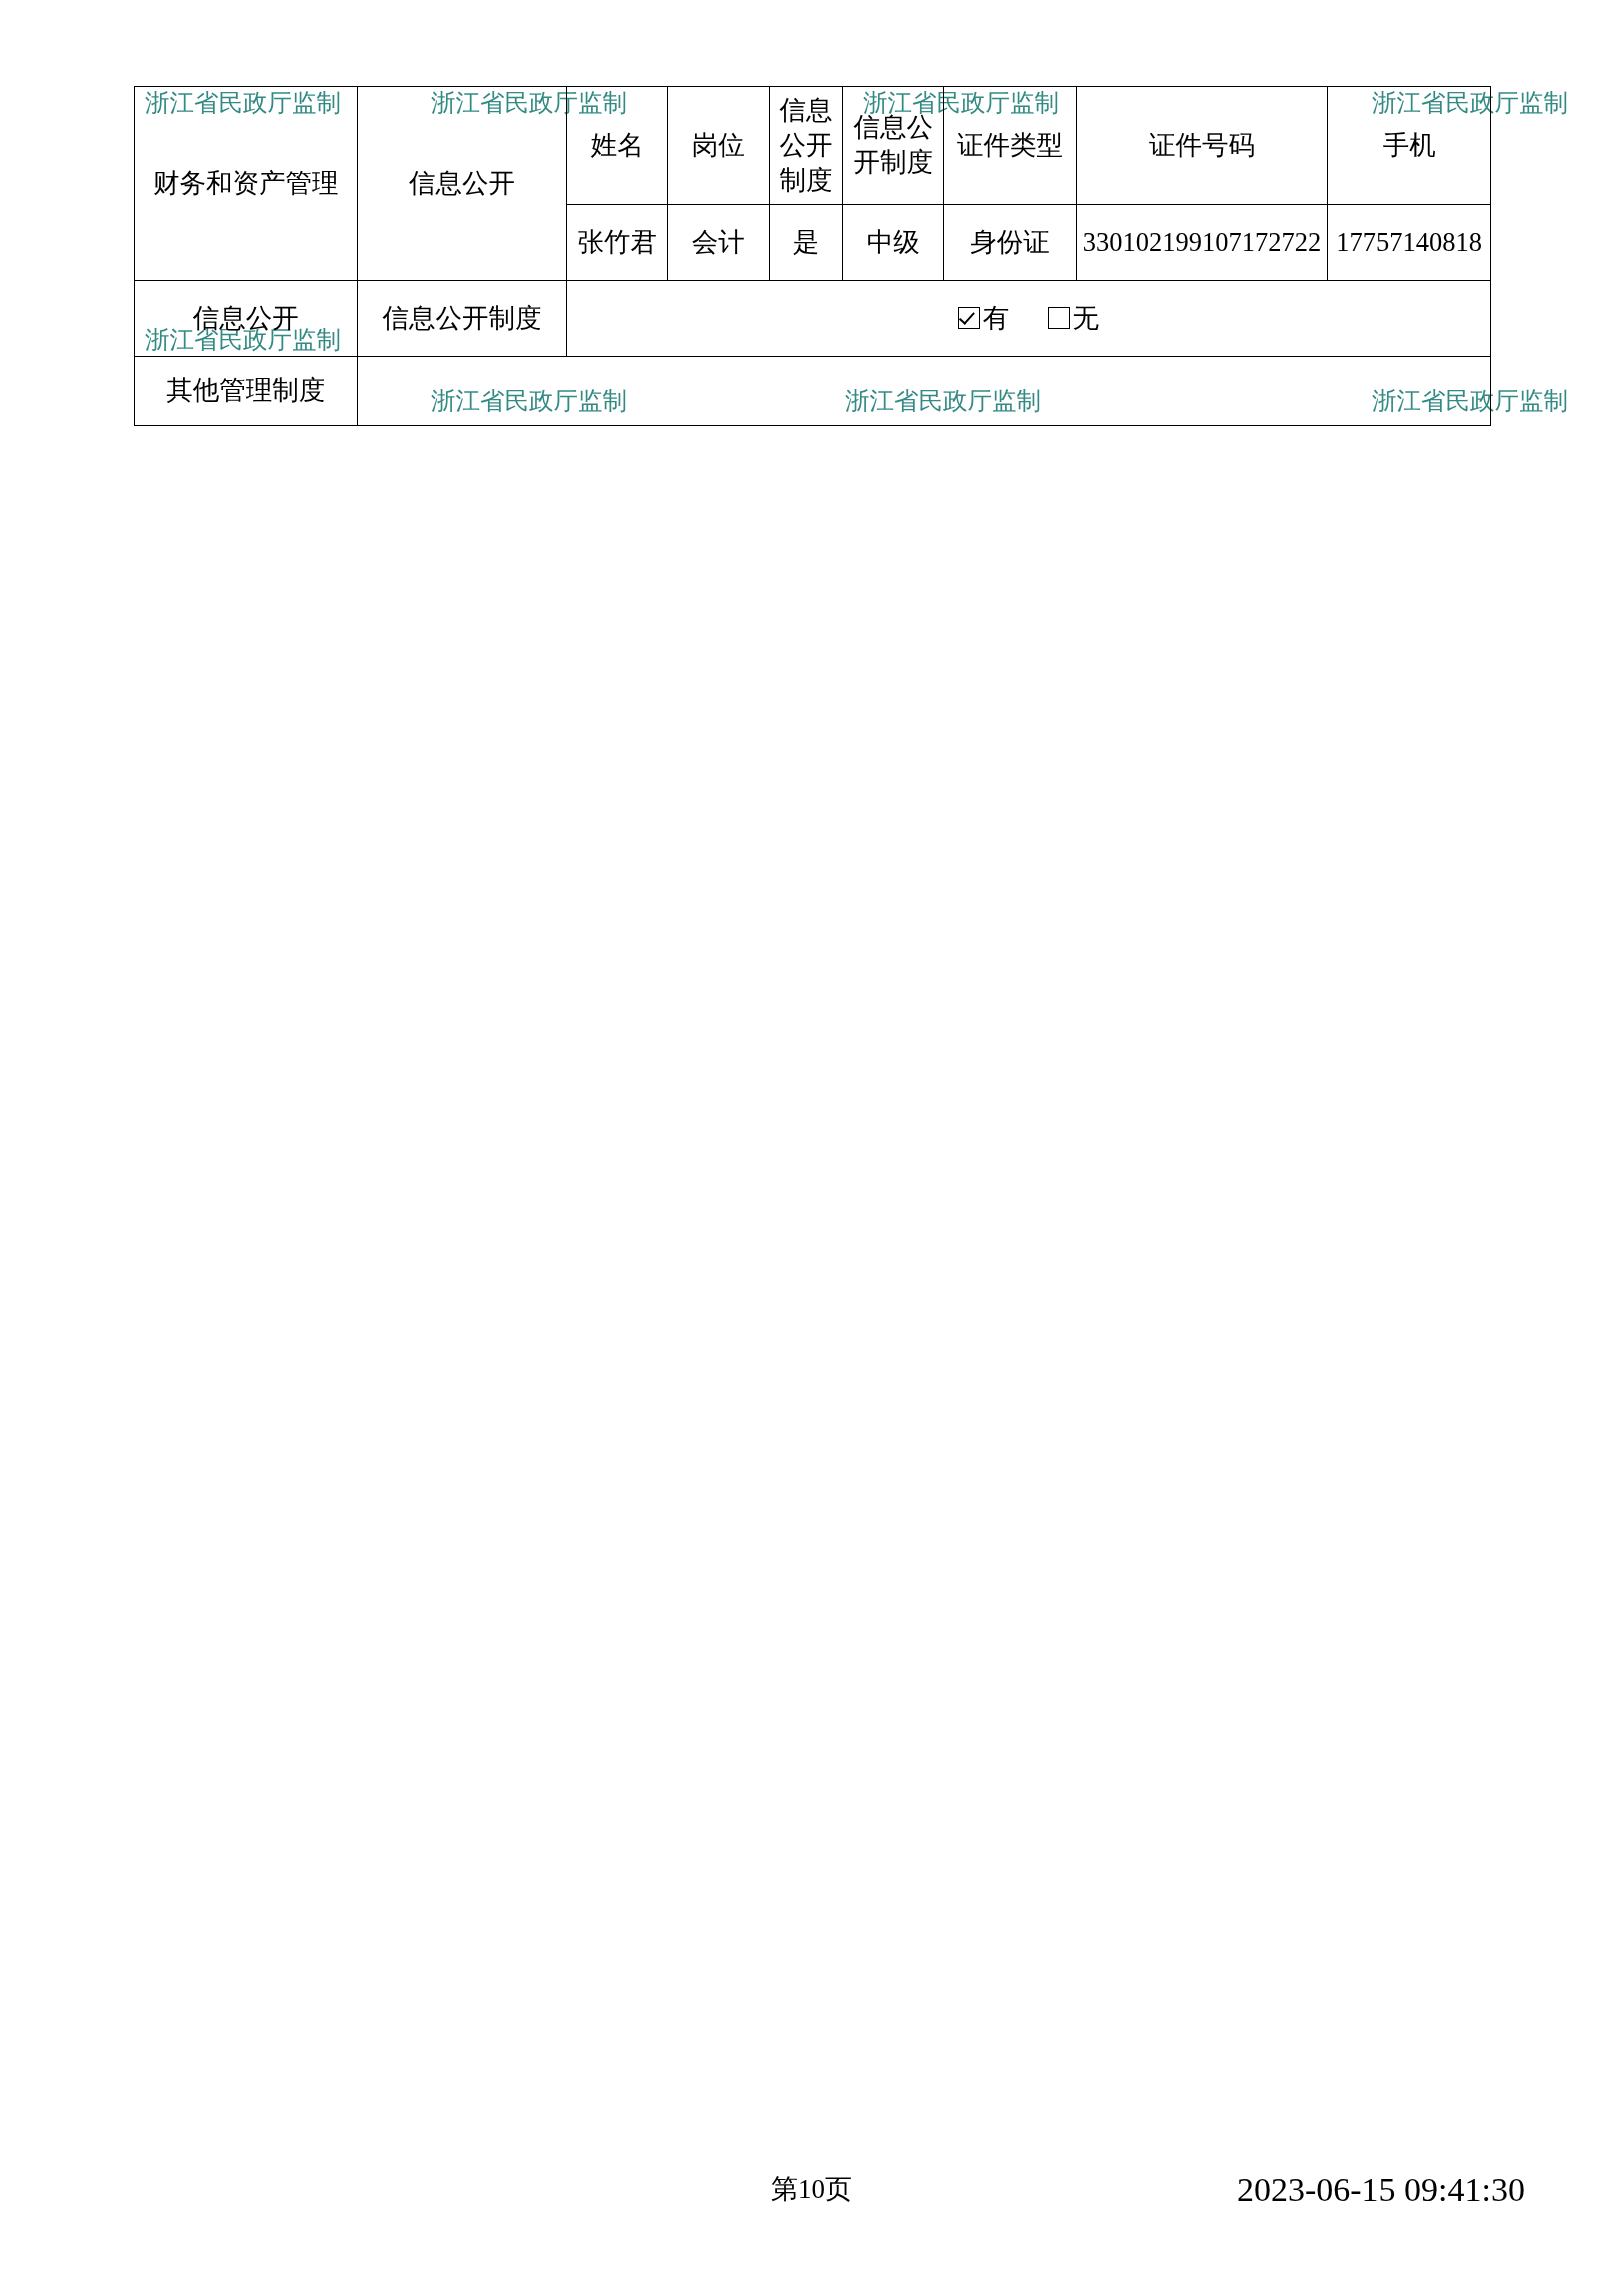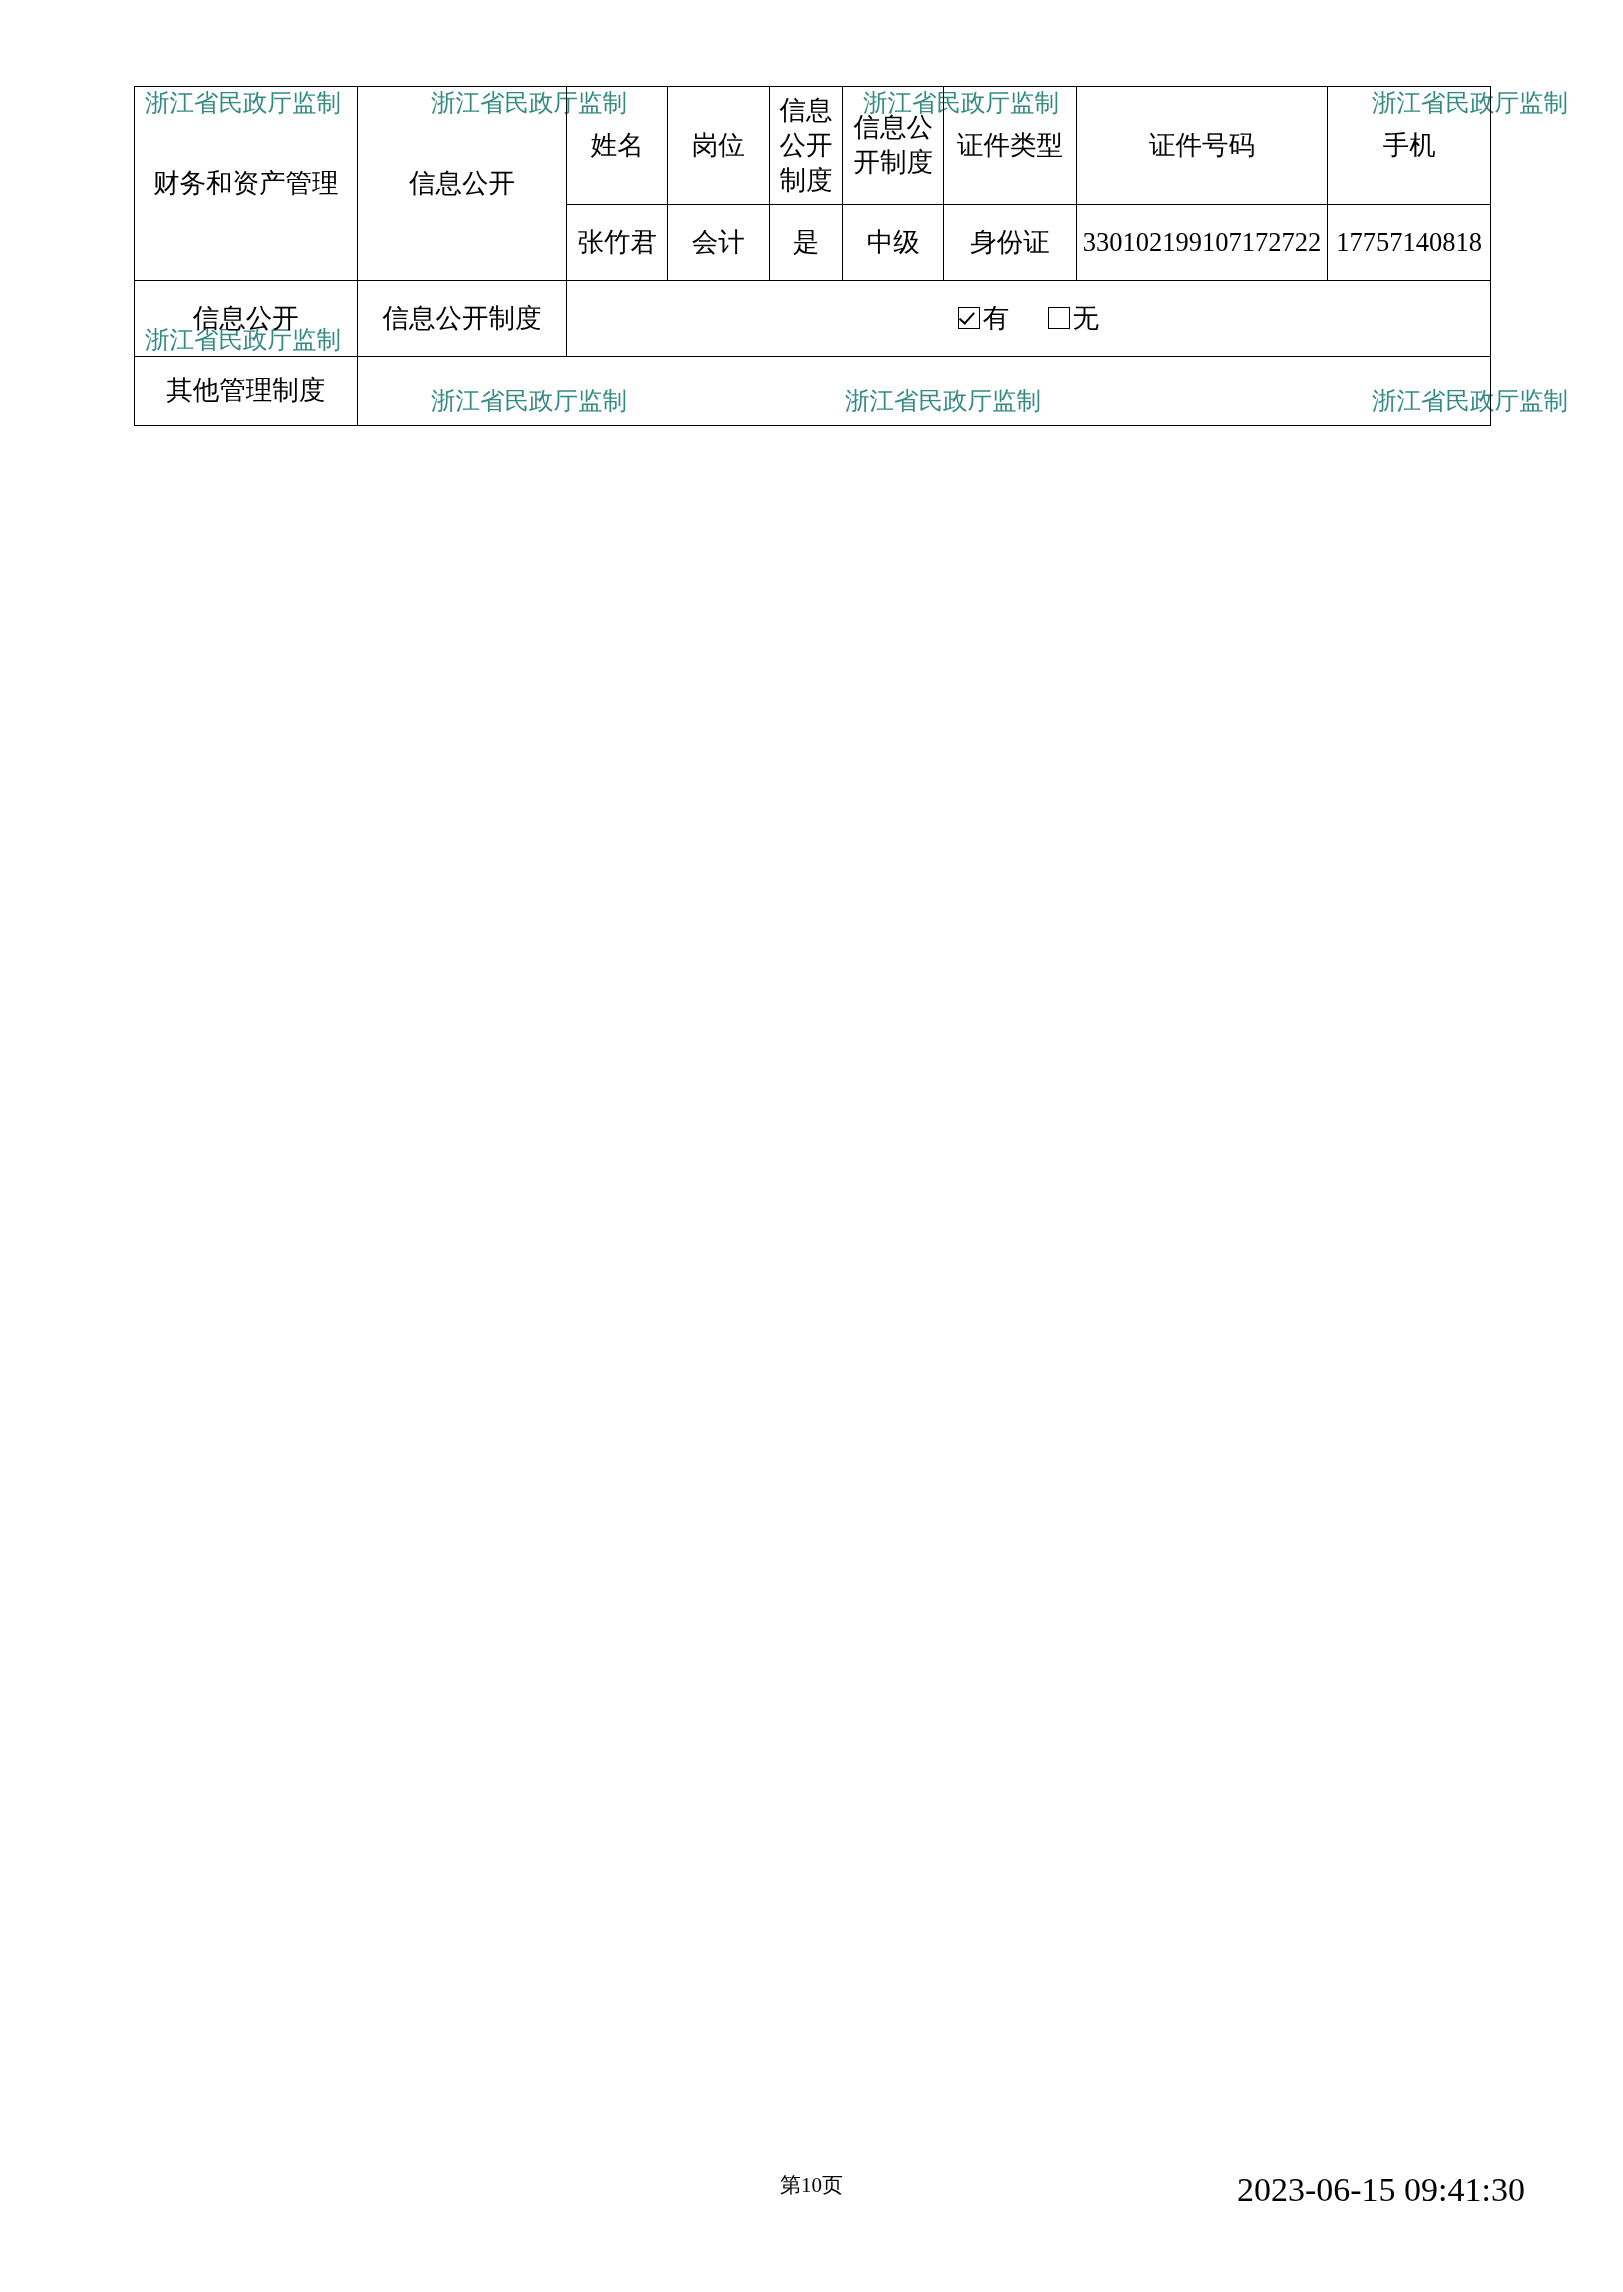--- a/index.html
+++ b/index.html
@@ -115,21 +115,21 @@
     top: 2171px;
     width: 1623px;
     height: 43px;
     z-index: 2;
   }
   .page-no {
     position: absolute;
     left: 0;
     width: 1623px;
     text-align: center;
-    font-size: 21px;
+    font-size: 27px;
     font-family: "Liberation Serif", serif;
   }
   .timestamp {
     position: absolute;
     right: 98px;
     top: 0;
     font-size: 34px;
     font-family: "Liberation Serif", serif;
   }
 </style>

